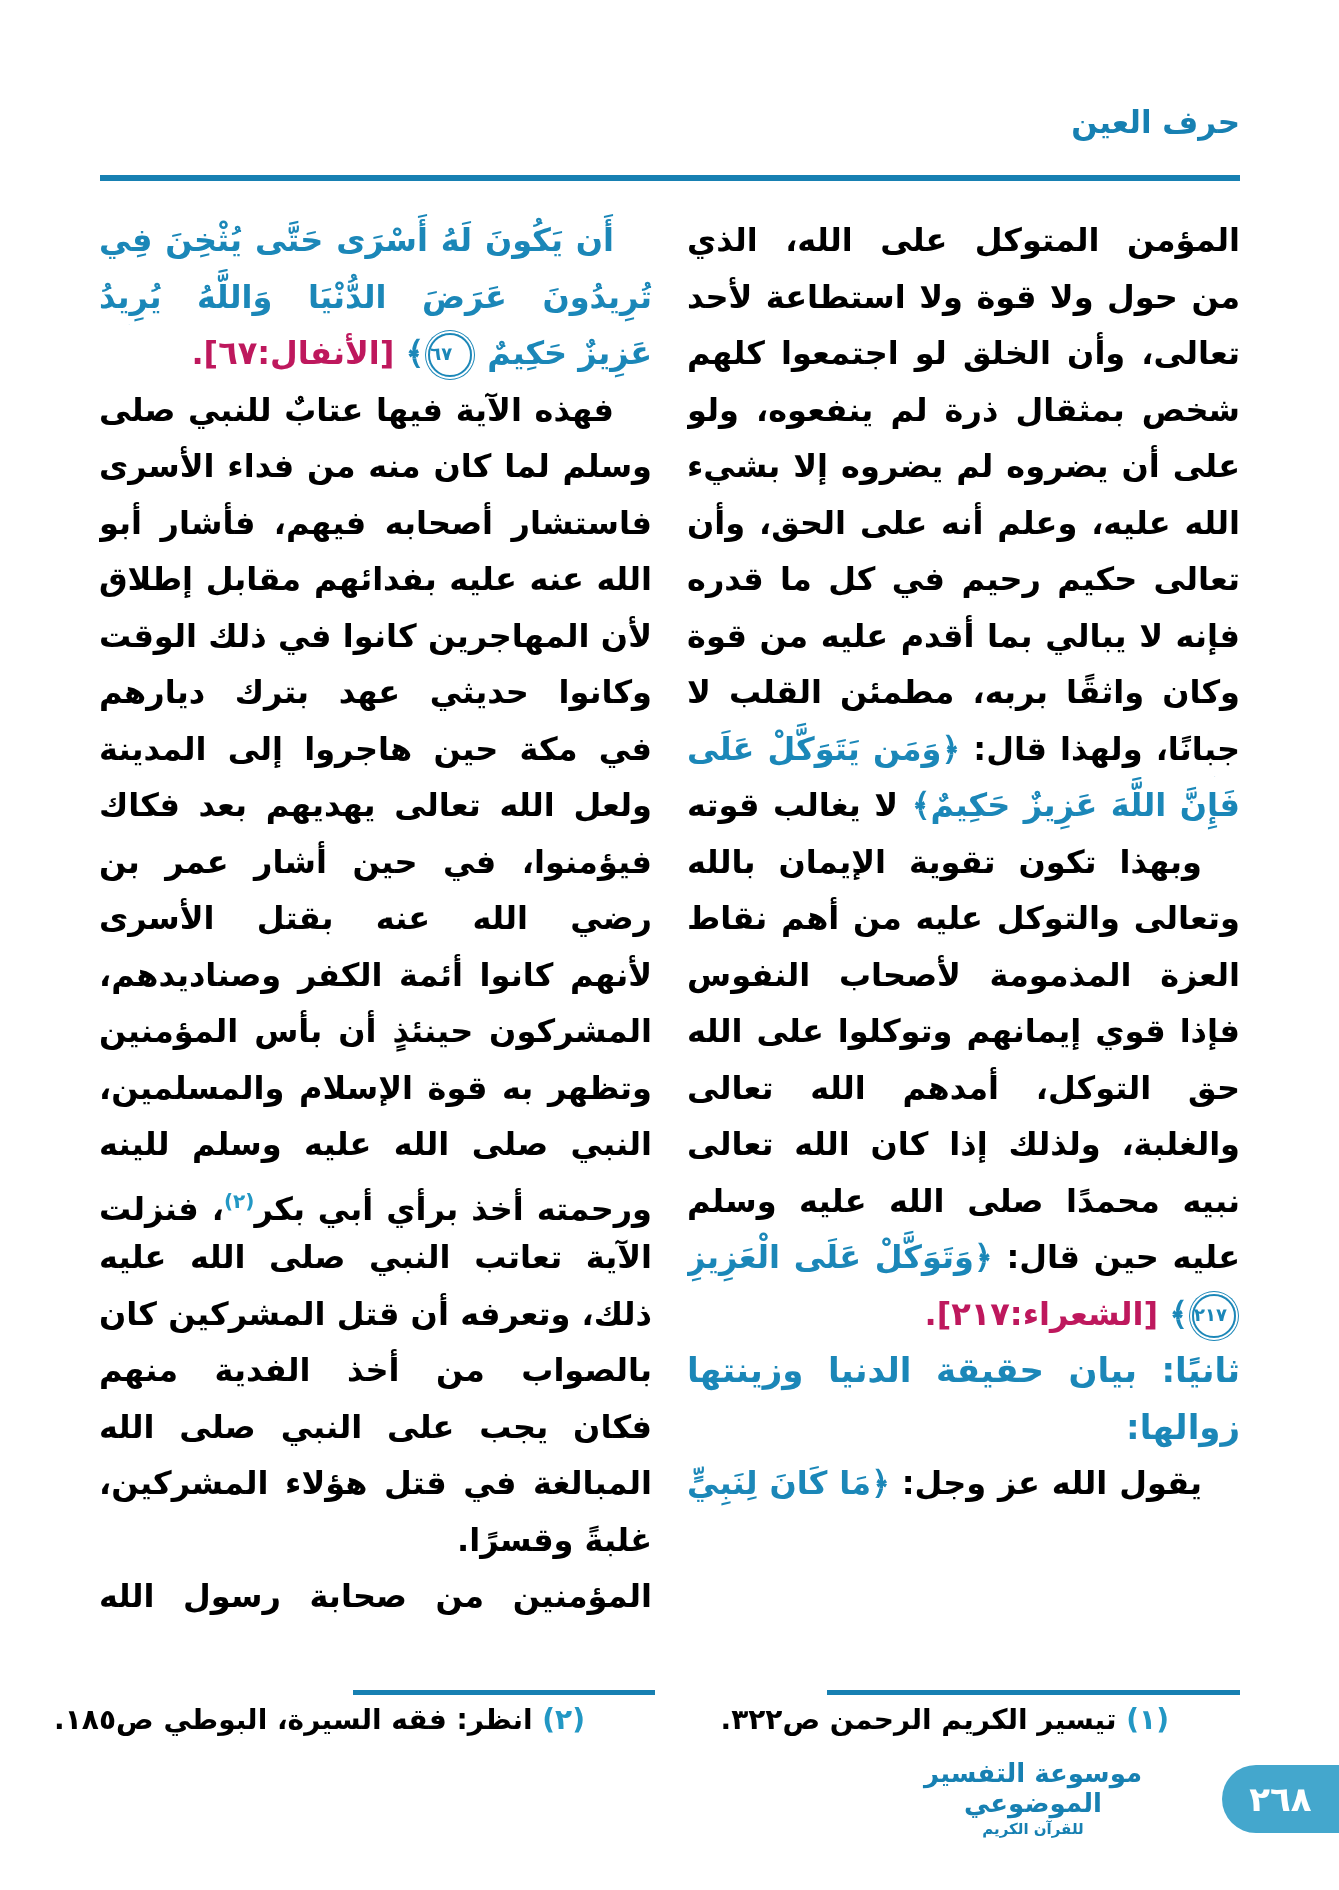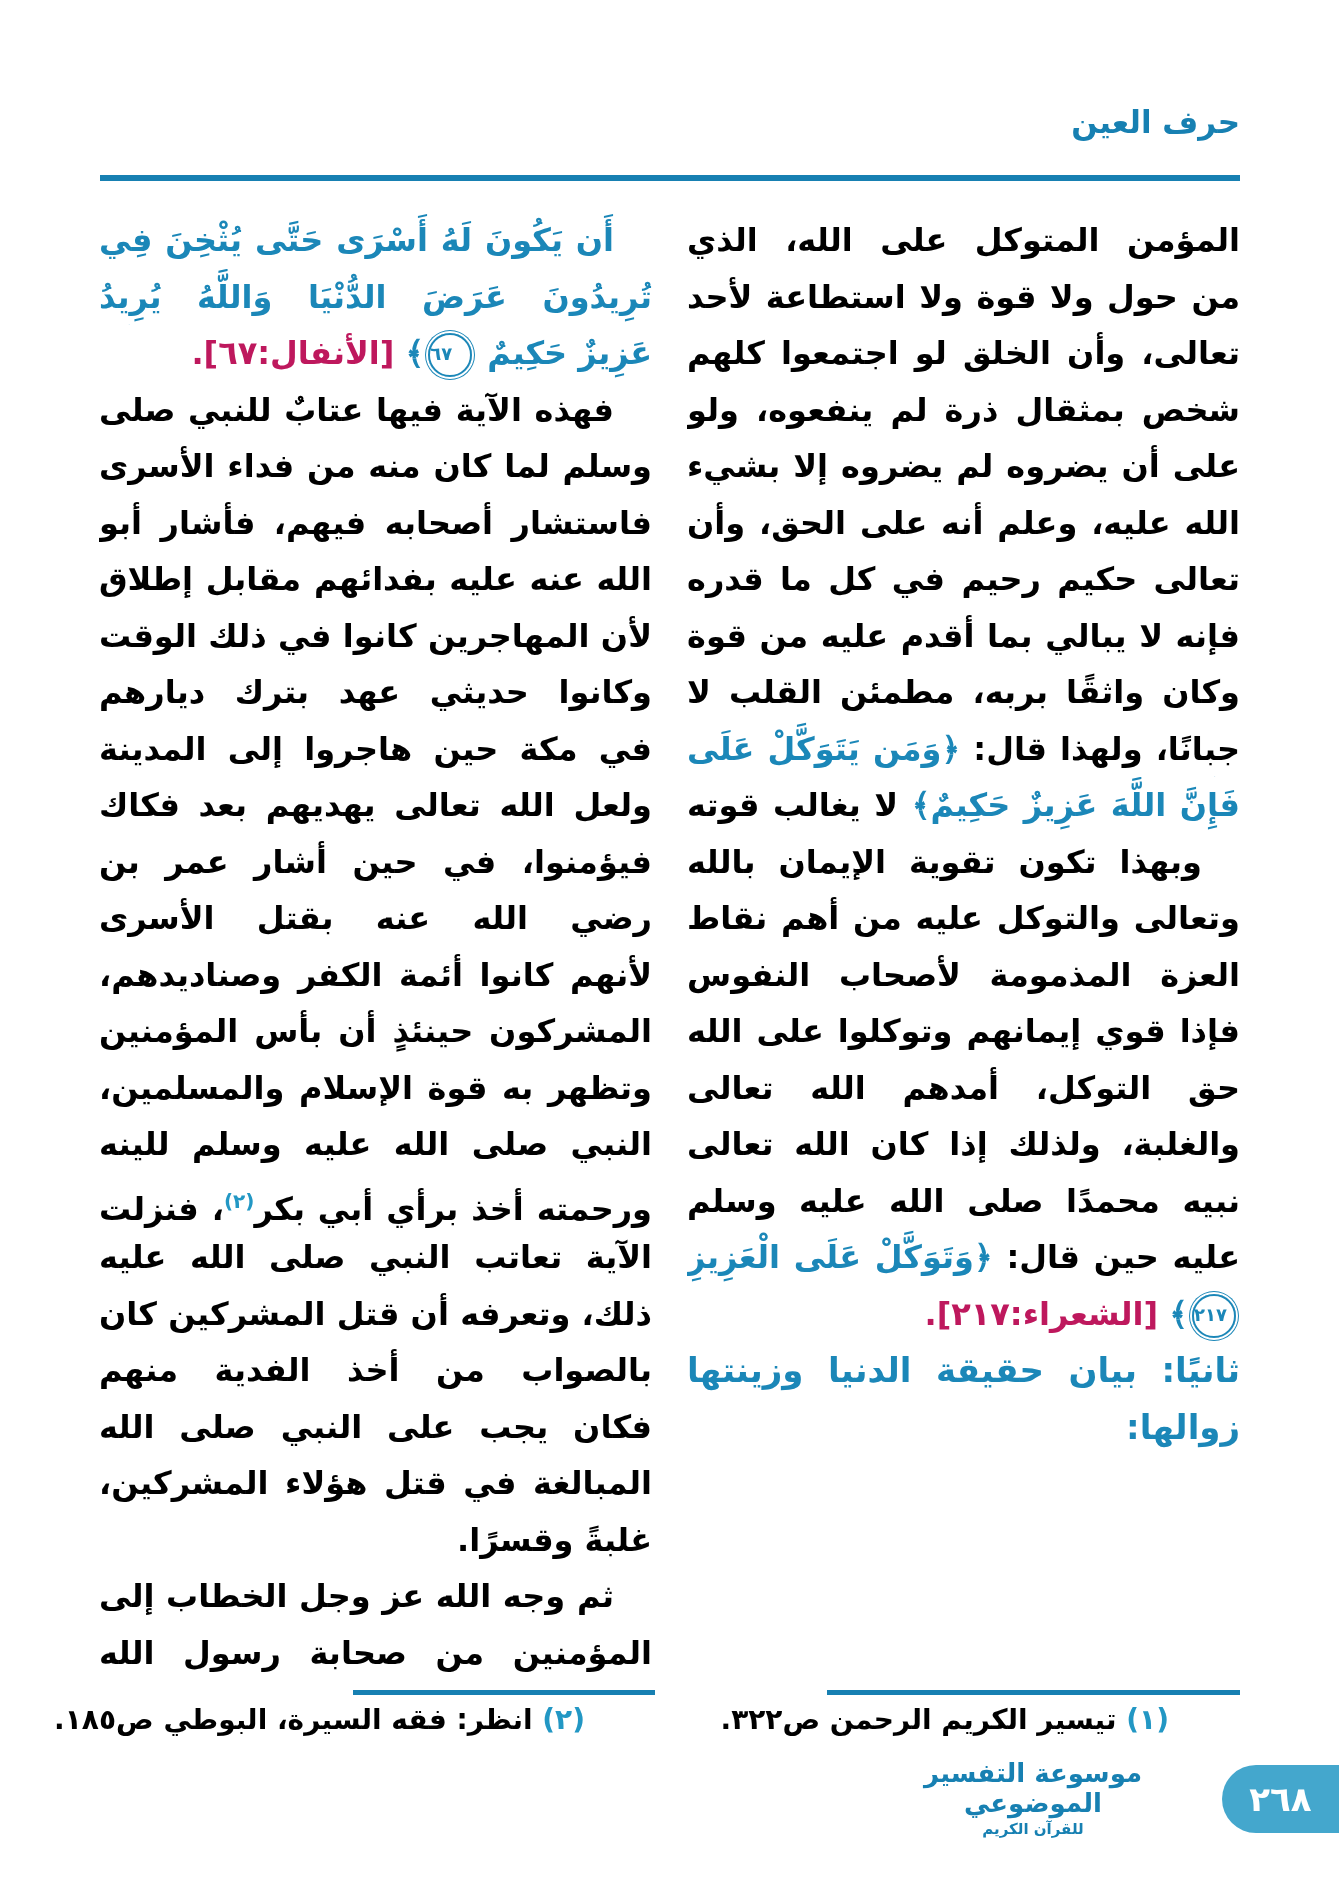--- a/index.html
+++ b/index.html
@@ -93,20 +93,21 @@
       <div class="line j"><span class="seg-body">وتعالى والتوكل عليه من أهم نقاط علاج</span></div>
       <div class="line j"><span class="seg-body">العزة المذمومة لأصحاب النفوس الضعيفة،</span></div>
       <div class="line j"><span class="seg-body">فإذا قوي إيمانهم وتوكلوا على الله تعالى</span></div>
       <div class="line j"><span class="seg-body">حق التوكل، أمدهم الله تعالى بالعزة</span></div>
       <div class="line j"><span class="seg-body">والغلبة، ولذلك إذا كان الله تعالى قد أمر</span></div>
       <div class="line j"><span class="seg-body">نبيه محمدًا صلى الله عليه وسلم بالتوكل</span></div>
       <div class="line j"><span class="seg-body">عليه حين قال: </span><span class="seg-quran">﴿وَتَوَكَّلْ عَلَى الْعَزِيزِ الرَّحِيمِ</span></div>
       <div class="line"><span class="seg-med">٢١٧</span><span class="seg-quran">﴾</span><span class="seg-cite"> [الشعراء:٢١٧].</span></div>
       <div class="line j"><span class="seg-heading">ثانيًا: بيان حقيقة الدنيا وزينتها وسرعة</span></div>
       <div class="line"><span class="seg-heading">زوالها:</span></div>
+      <div class="line j ind"><span class="seg-body">يقول الله عز وجل: </span><span class="seg-quran">﴿مَا كَانَ لِنَبِيٍّ</span></div>
     </div>
   <div class="col" id="col-left">
       <div class="line j ind"><span class="seg-quran">أَن يَكُونَ لَهُ أَسْرَى حَتَّى يُثْخِنَ فِي الْأَرْضِ</span></div>
       <div class="line j"><span class="seg-quran">تُرِيدُونَ عَرَضَ الدُّنْيَا وَاللَّهُ يُرِيدُ الْآخِرَةَ وَاللَّهُ</span></div>
       <div class="line"><span class="seg-quran">عَزِيزٌ حَكِيمٌ </span><span class="seg-med">٦٧</span><span class="seg-quran">﴾</span><span class="seg-cite"> [الأنفال:٦٧].</span></div>
       <div class="line j ind"><span class="seg-body">فهذه الآية فيها عتابٌ للنبي صلى الله عليه</span></div>
       <div class="line j"><span class="seg-body">وسلم لما كان منه من فداء الأسرى يوم بدر،</span></div>
       <div class="line j"><span class="seg-body">فاستشار أصحابه فيهم، فأشار أبو بكر رضي</span></div>
       <div class="line j"><span class="seg-body">الله عنه عليه بفدائهم مقابل إطلاق سراحهم؛</span></div>
       <div class="line j"><span class="seg-body">لأن المهاجرين كانوا في ذلك الوقت فقراء،</span></div>
@@ -119,21 +120,20 @@
       <div class="line j"><span class="seg-body">المشركون حينئذٍ أن بأس المؤمنين شديد،</span></div>
       <div class="line j"><span class="seg-body">وتظهر به قوة الإسلام والمسلمين، لكن</span></div>
       <div class="line j"><span class="seg-body">النبي صلى الله عليه وسلم للينه ورقة قلبه</span></div>
       <div class="line j"><span class="seg-body">ورحمته أخذ برأي أبي بكر</span><span class="seg-sup">(٢)</span><span class="seg-body">، فنزلت هذه</span></div>
       <div class="line j"><span class="seg-body">الآية تعاتب النبي صلى الله عليه وسلم على</span></div>
       <div class="line j"><span class="seg-body">ذلك، وتعرفه أن قتل المشركين كان أولى</span></div>
       <div class="line j"><span class="seg-body">بالصواب من أخذ الفدية منهم وإطلاقهم،</span></div>
       <div class="line j"><span class="seg-body">فكان يجب على النبي صلى الله عليه وسلم</span></div>
       <div class="line j"><span class="seg-body">المبالغة في قتل هؤلاء المشركين، وقهرهم</span></div>
       <div class="line"><span class="seg-body">غلبةً وقسرًا.</span></div>
-      <div class="line j ind"><span class="seg-body">ثم وجه الله عز وجل الخطاب إلى</span></div>
       <div class="line j"><span class="seg-body">المؤمنين من صحابة رسول الله صلى الله</span></div>
     </div>
 </div>
 
 <div class="fn-rule r1"></div>
 <div class="fn-rule r2"></div>
 
 <div class="footnote f1">
   <span class="fn-marker">(١)</span>
   <span class="fn-text">تيسير الكريم الرحمن ص٣٢٢.</span>

